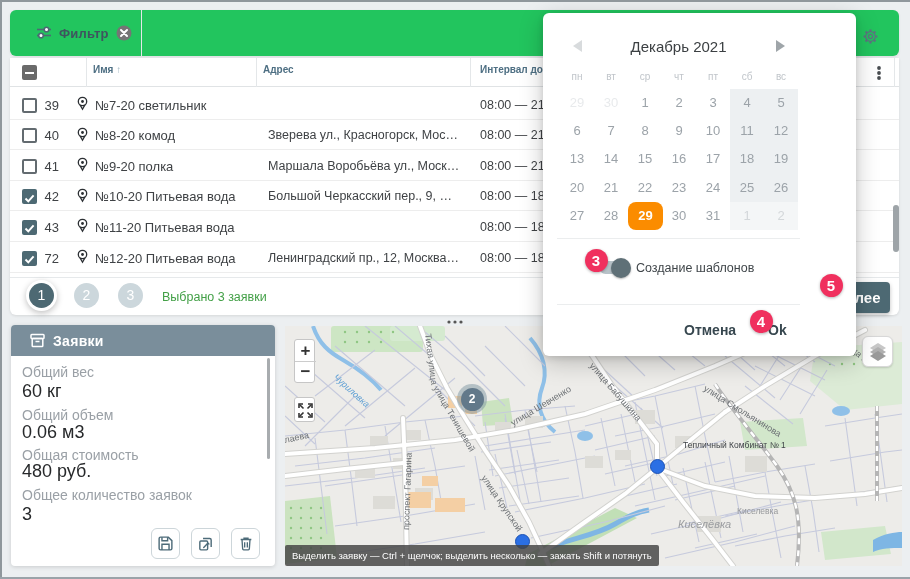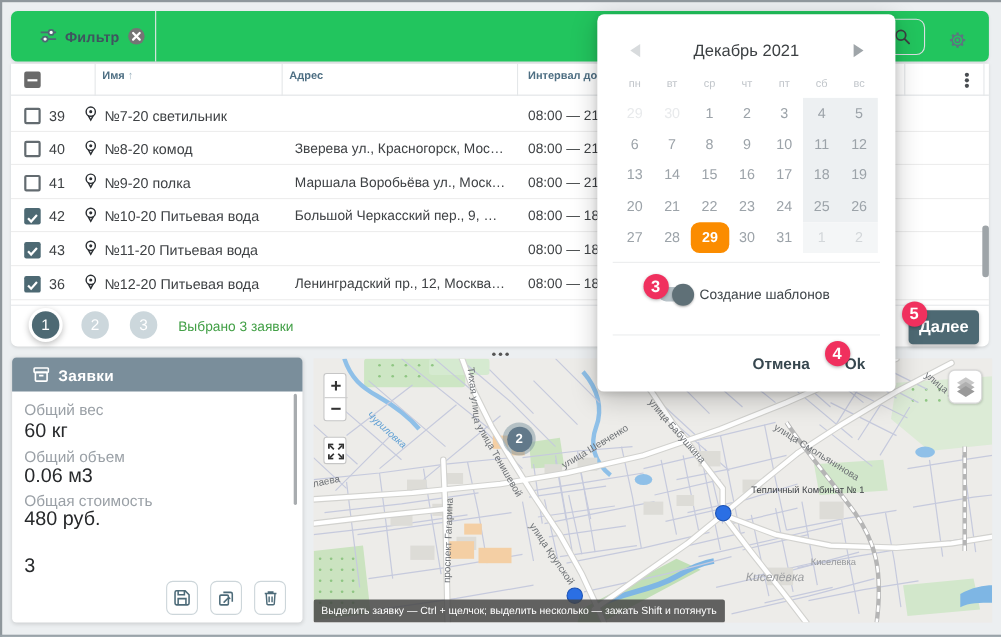--- a/index.html
+++ b/index.html
@@ -49,21 +49,21 @@
 .pbtn { position:absolute; top:203px; width:29px; height:31px; border:1px solid #cdd6da; border-radius:6px; background:#fff; }
 
 #map { left:285px; top:326px; width:617px; height:240px; overflow:hidden; background:#edece9; }
 .mapctl { position:absolute; background:#fff; border:1px solid #c6c6c6; border-radius:3px; }
 #tooltip { position:absolute; left:0px; top:219px; height:21px; background:rgba(66,66,66,.82); color:#fff; font-size:9.5px; line-height:21px; padding:0 7px; white-space:nowrap; border-radius:2px; }
 #cluster-o { position:absolute; left:172px; top:58px; width:30px; height:30px; border-radius:50%; background:rgba(125,149,162,.5); }
 #cluster-i { position:absolute; left:175.5px; top:61.5px; width:23px; height:23px; border-radius:50%; background:#62798a; color:#fff; font-size:12px; font-weight:bold; text-align:center; line-height:23px; }
 .bluemark { position:absolute; width:15px; height:15px; border-radius:50%; background:#2b6fe4; border:1px solid #1c52b4; }
 #layersbtn { position:absolute; left:577px; top:10px; width:31px; height:31px; background:#fff; border-radius:6px; border:1px solid #d8d8d8; box-shadow:0 1px 2px rgba(0,0,0,.15); }
 
-#popup { left:543px; top:13px; width:271px; height:343px; background:#fff; border-radius:6px; box-shadow:0 6px 24px rgba(0,0,0,.22), 0 2px 6px rgba(0,0,0,.12); z-index:50; }
+#popup { left:543px; top:13px; width:313px; height:343px; background:#fff; border-radius:6px; box-shadow:0 6px 24px rgba(0,0,0,.22), 0 2px 6px rgba(0,0,0,.12); z-index:50; }
 #cal-title { position:absolute; left:0; top:25px; width:271px; text-align:center; font-size:15px; color:#3c4043; }
 .cal-arrow { position:absolute; top:27px; width:0; height:0; border-top:6px solid transparent; border-bottom:6px solid transparent; }
 #arr-l { left:30px; border-right:9px solid #d8dbdd; }
 #arr-r { left:233px; border-left:9px solid #9fa5a9; }
 .wd { position:absolute; top:58px; width:34px; text-align:center; font-size:10px; color:#c0c5ca; }
 .dt { position:absolute; width:34px; height:28px; text-align:center; line-height:28px; font-size:13px; color:#9ca3a9; }
 .dt.pm { color:#e8eaec; }
 .dt.nm2 { color:#d3d7da; }
 #wkbg { position:absolute; left:187px; top:76px; width:68px; height:112.8px; background:#edf0f2; }
 #wkbg2 { position:absolute; left:187px; top:188.8px; width:68px; height:28px; background:#f4f6f7; }
@@ -188,21 +188,21 @@
   <div class="row" style="top:184.0px">
         <div class="cbc"></div>
         <svg style="position:absolute;left:14px;top:12px" width="11" height="11" viewBox="0 0 11 11">
           <path d="M1.5 5.5 4.3 8.4 9.6 2.4" fill="none" stroke="#fff" stroke-width="2"></path>
         </svg>
         <svg style="position:absolute;left:66px;top:7px" width="13" height="16" viewBox="0 0 13 16">
           <circle cx="6.5" cy="5.5" r="4.2" fill="none" stroke="#2b2f33" stroke-width="1.3"></circle>
           <circle cx="6.5" cy="5.5" r="1.4" fill="#2b2f33"></circle>
           <path d="M4.1 8.9 6.5 13.2 8.9 8.9" fill="none" stroke="#2b2f33" stroke-width="1.3"></path>
         </svg>
-        <span class="num">36</span>
+        <span class="num">72</span>
         <span class="nm">№12-20 Питьевая вода</span>
         <span class="ad">Ленинградский пр., 12, Москва, Россия</span>
         <span class="tm">08:00 — 18:00</span>
       </div>
   </div>
   <div id="pager">
     <div class="pgc act" style="left:19px">1</div>
     <div class="pgc" style="left:64px">2</div>
     <div class="pgc" style="left:108px">3</div>
     <span id="selinfo">Выбрано 3 заявки</span>
@@ -227,20 +227,21 @@
       <line x1="5.5" y1="8.5" x2="9.5" y2="8.5" stroke="#fff" stroke-width="1.5"></line>
     </svg>
     <span>Заявки</span>
   </div>
   <div class="plabel" style="top:39px">Общий вес</div>
   <div class="pvalue" style="top:56px">60 кг</div>
   <div class="plabel" style="top:82px">Общий объем</div>
   <div class="pvalue" style="top:97px">0.06 м3</div>
   <div class="plabel" style="top:122px">Общая стоимость</div>
   <div class="pvalue" style="top:136px">480 руб.</div>
+  <div class="plabel" style="top:162px">Общее количество заявок</div>
   <div class="pvalue" style="top:179px">3</div>
   <div id="pscroll"></div>
   <div class="pbtn" style="left:140px">
     <svg style="position:absolute;left:5px;top:6px" width="17" height="17" viewBox="0 0 24 24">
       <path fill="none" stroke="#4d6b79" stroke-width="2" d="M5 3h11l5 5v11a2 2 0 0 1-2 2H5a2 2 0 0 1-2-2V5a2 2 0 0 1 2-2z"></path>
       <path fill="none" stroke="#4d6b79" stroke-width="2" d="M7 3v5h8V3M7 21v-8h10v8"></path>
     </svg>
   </div>
   <div class="pbtn" style="left:180px">
     <svg style="position:absolute;left:5px;top:6px" width="17" height="17" viewBox="0 0 24 24">

